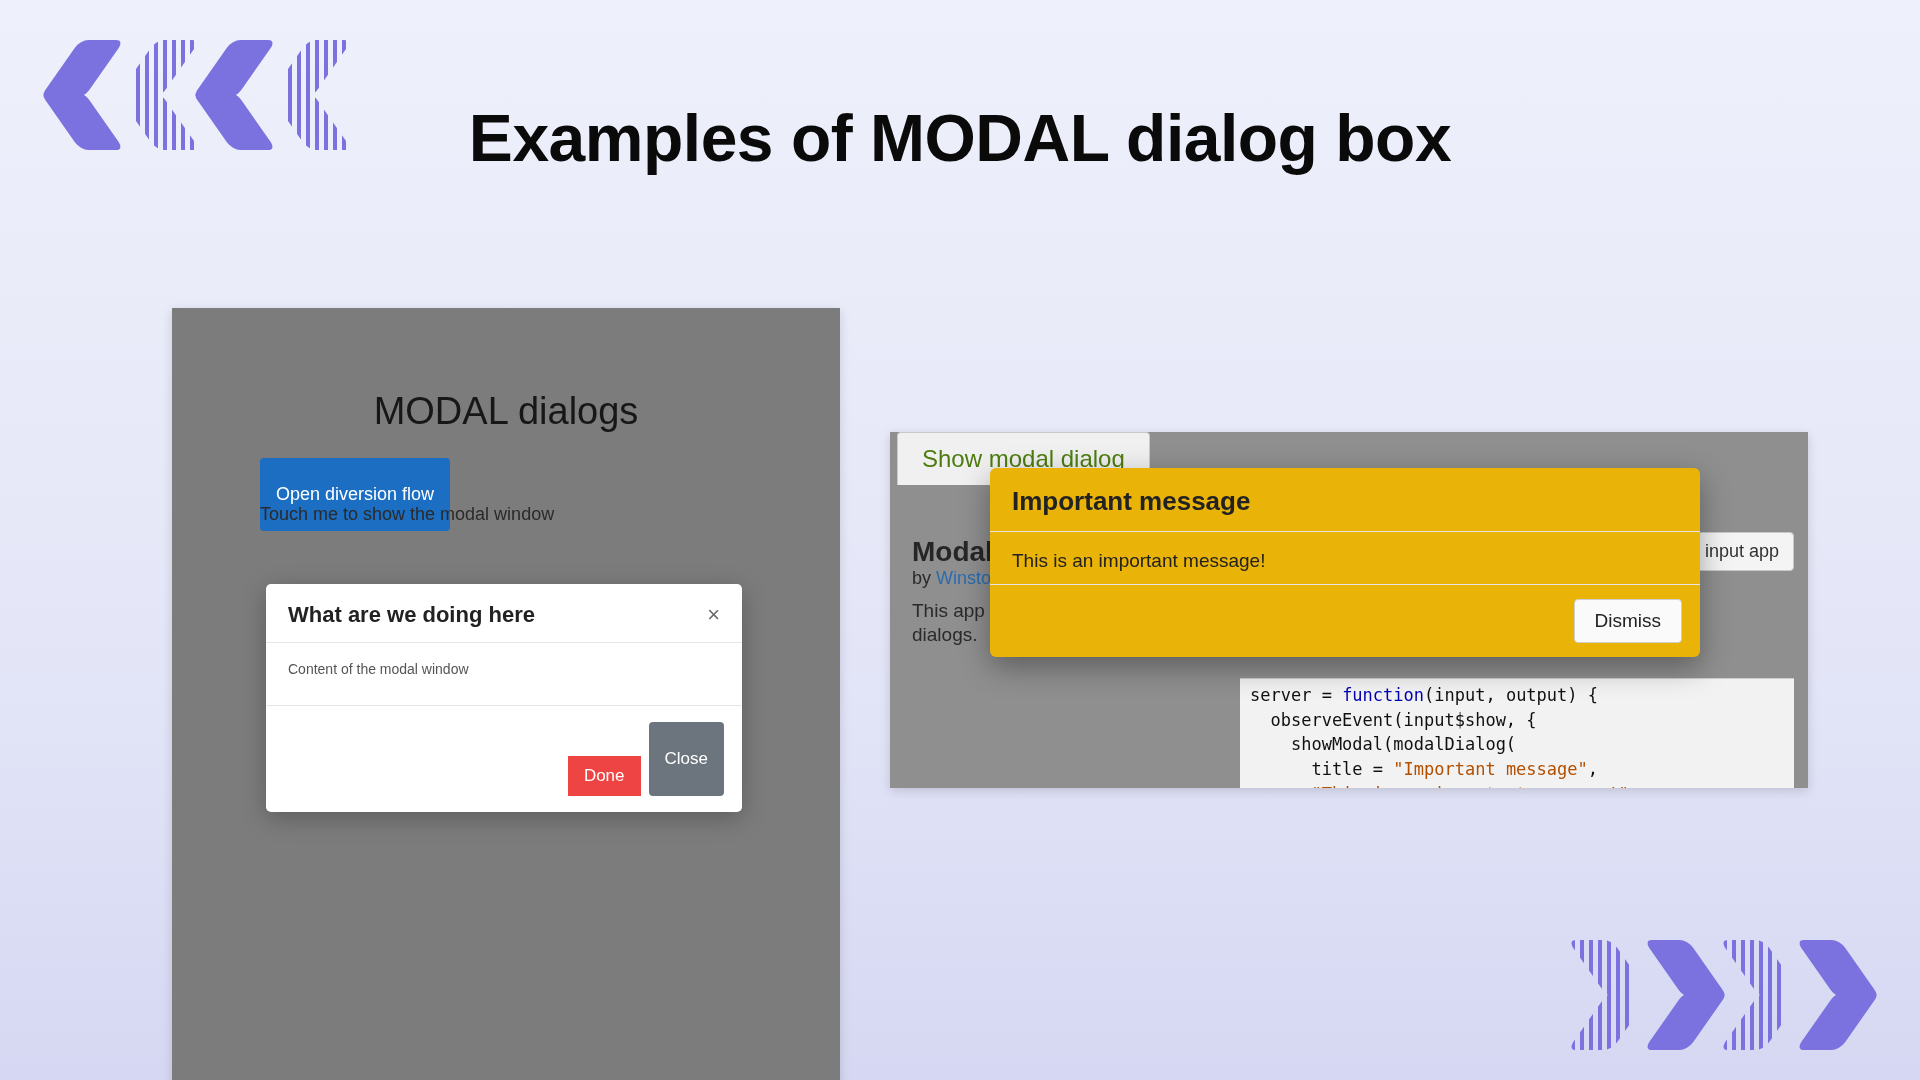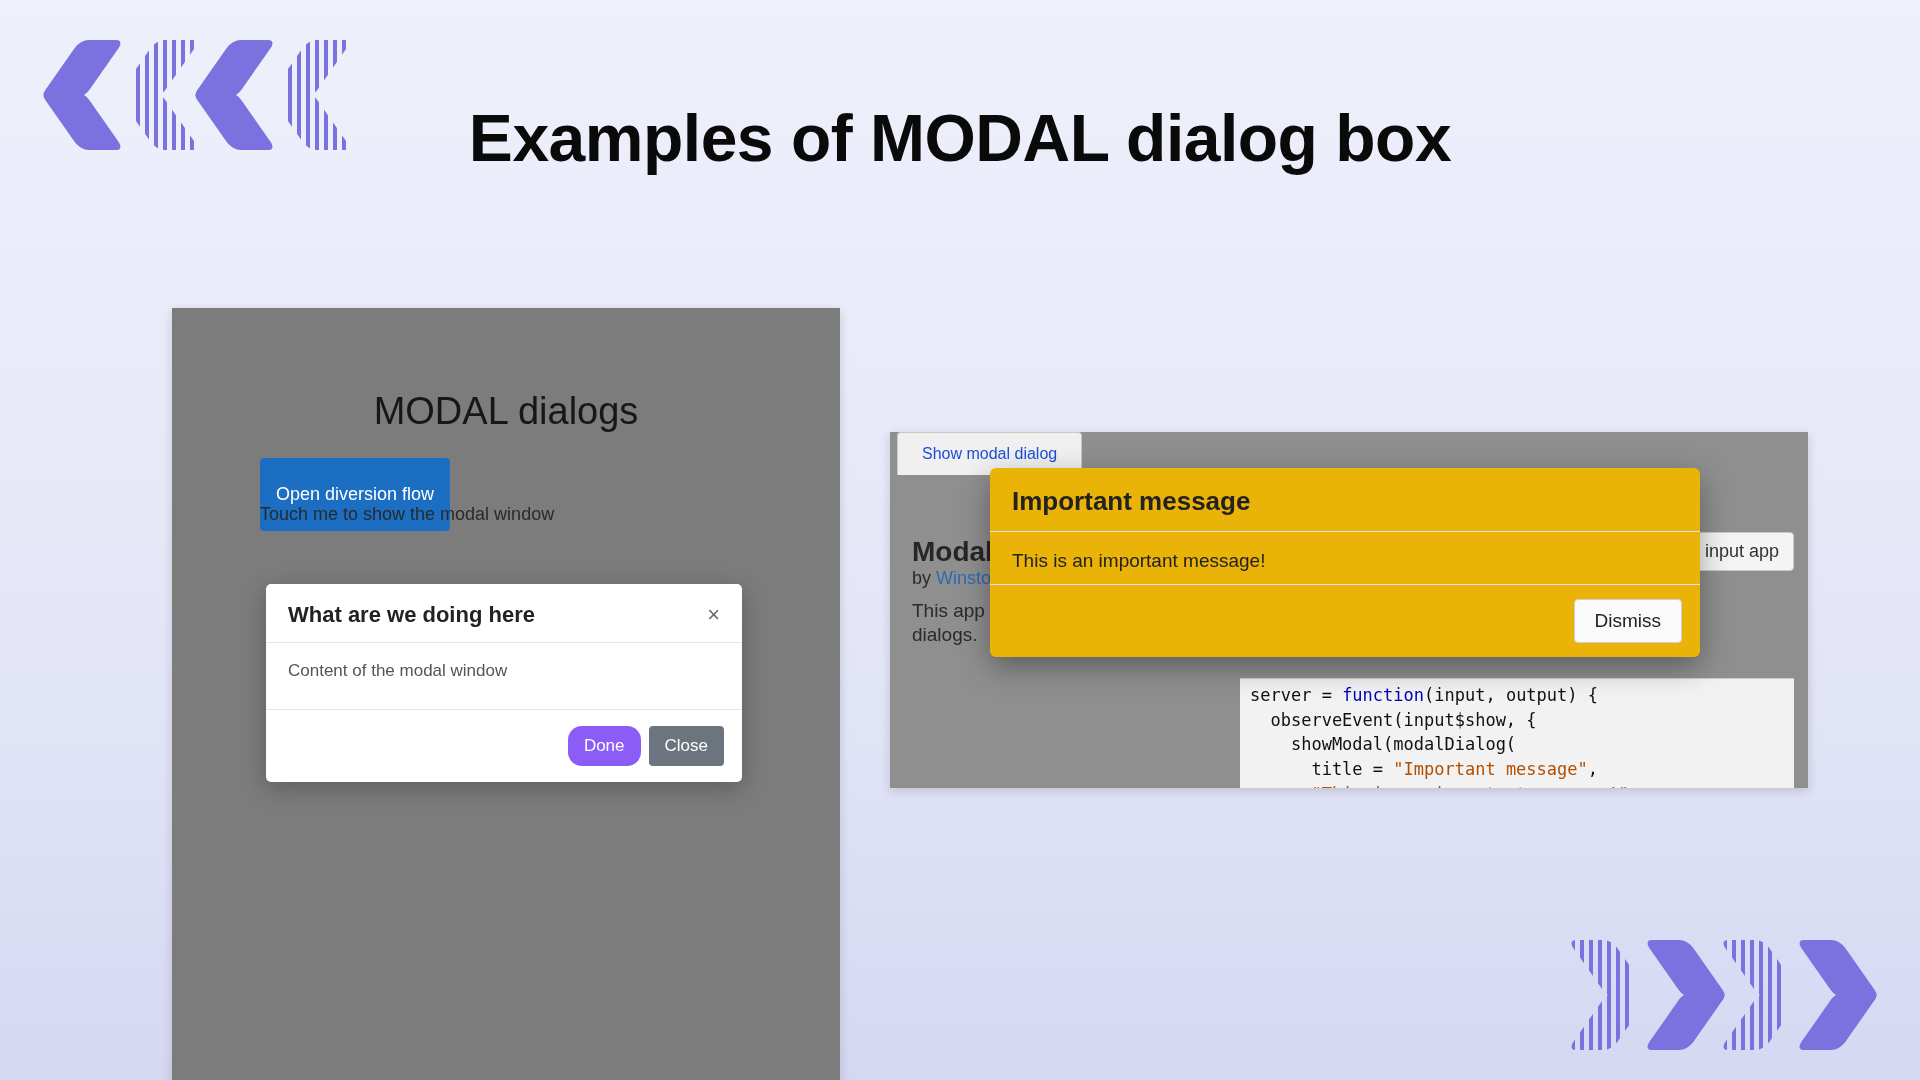--- a/index.html
+++ b/index.html
@@ -69,38 +69,38 @@
     position: absolute; left: 94px; top: 276px;
     width: 476px; background: #fff; border-radius: 5px;
     box-shadow: 0 6px 24px rgba(0,0,0,0.25);
   }
   .ex1-modal-head {
     display: flex; justify-content: space-between; align-items: center;
     padding: 18px 22px 14px 22px; border-bottom: 1px solid #e6e6e6;
   }
   .ex1-modal-title { font-size: 22px; font-weight: 600; color: #222; }
   .ex1-close { font-size: 22px; color: #6b6b6b; cursor: pointer; background:none; border:none; line-height:1; }
-  .ex1-modal-body { padding: 18px 22px 28px 22px; color: #555; font-size: 17px; border-bottom: 1px solid #e6e6e6;}
+  .ex1-modal-body { padding: 18px 22px 28px 22px; color: #555; font-size: 14px; border-bottom: 1px solid #e6e6e6;}
   .ex1-modal-foot { display:flex; justify-content:flex-end; gap:8px; padding: 16px 18px; }
-  .ex1-done { background:#8b5cf6; color:#fff; border:none; border-radius:14px; padding:10px 16px; font-size:17px;}
+  .ex1-done { background:#ef4444; color:#fff; border:none; border-radius:0; padding:10px 16px; font-size:17px;margin-top:34px;}
   .ex1-closebtn { background:#6c757d; color:#fff; border:none; border-radius:4px; padding:10px 16px; font-size:17px;}
 
   
   .ex2 {
     position: absolute; left: 890px; top: 432px;
     width: 918px; height: 356px;
     background: #8f8f8f;
     box-shadow: 0 3px 10px rgba(0,0,0,0.15);
     overflow: hidden;
   }
   .ex2-tab {
     position:absolute; top:0; left:7px;
     background:#f0f0f0; border:1px solid #c9c9c9; border-bottom:none;
     border-radius:4px 4px 0 0;
-    padding: 12px 24px; font-size:16px; color:#1d4ed8;
+    padding: 12px 24px; font-size:24px; color:#4d7c0f;
   }
   .ex2-withapp {
     position:absolute; top:100px; right:14px;
     background:#f4f4f4; border:1px solid #c9c9c9; border-radius:4px;
     padding:8px 14px; font-size:18px; color:#333;
   }
   .ex2-bg-title {
     position:absolute; top:104px; left:22px; font-size:28px; font-weight:600; color:#262626;
   }
   .ex2-byline { position:absolute; top:136px; left:22px; font-size:18px; color:#2a2a2a; }

